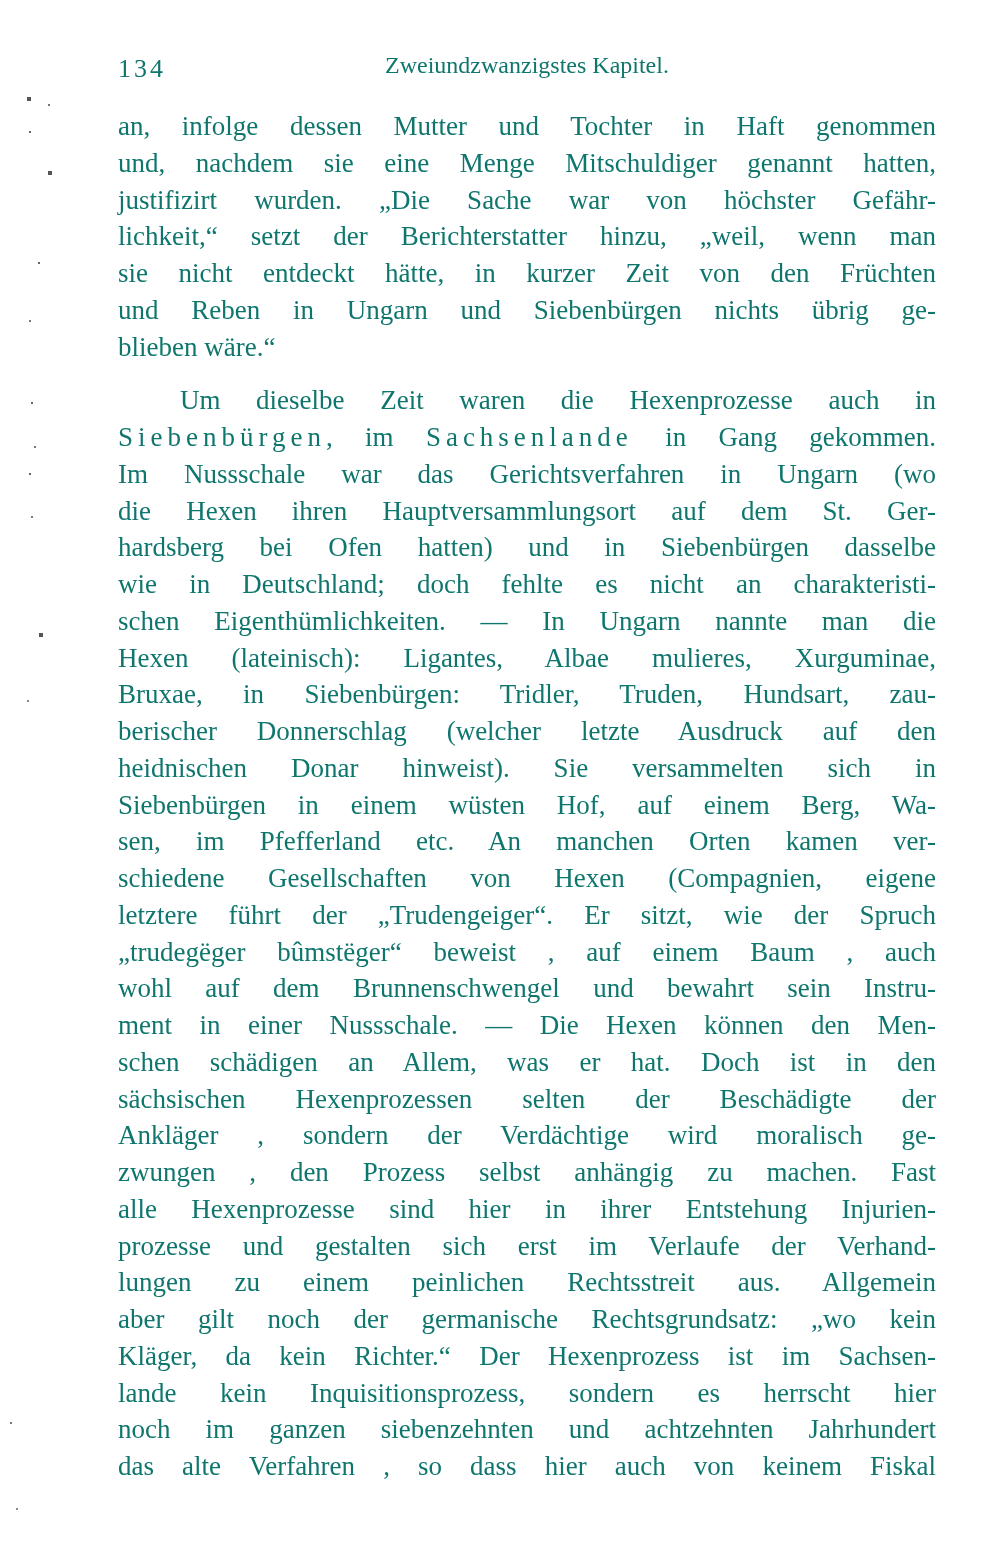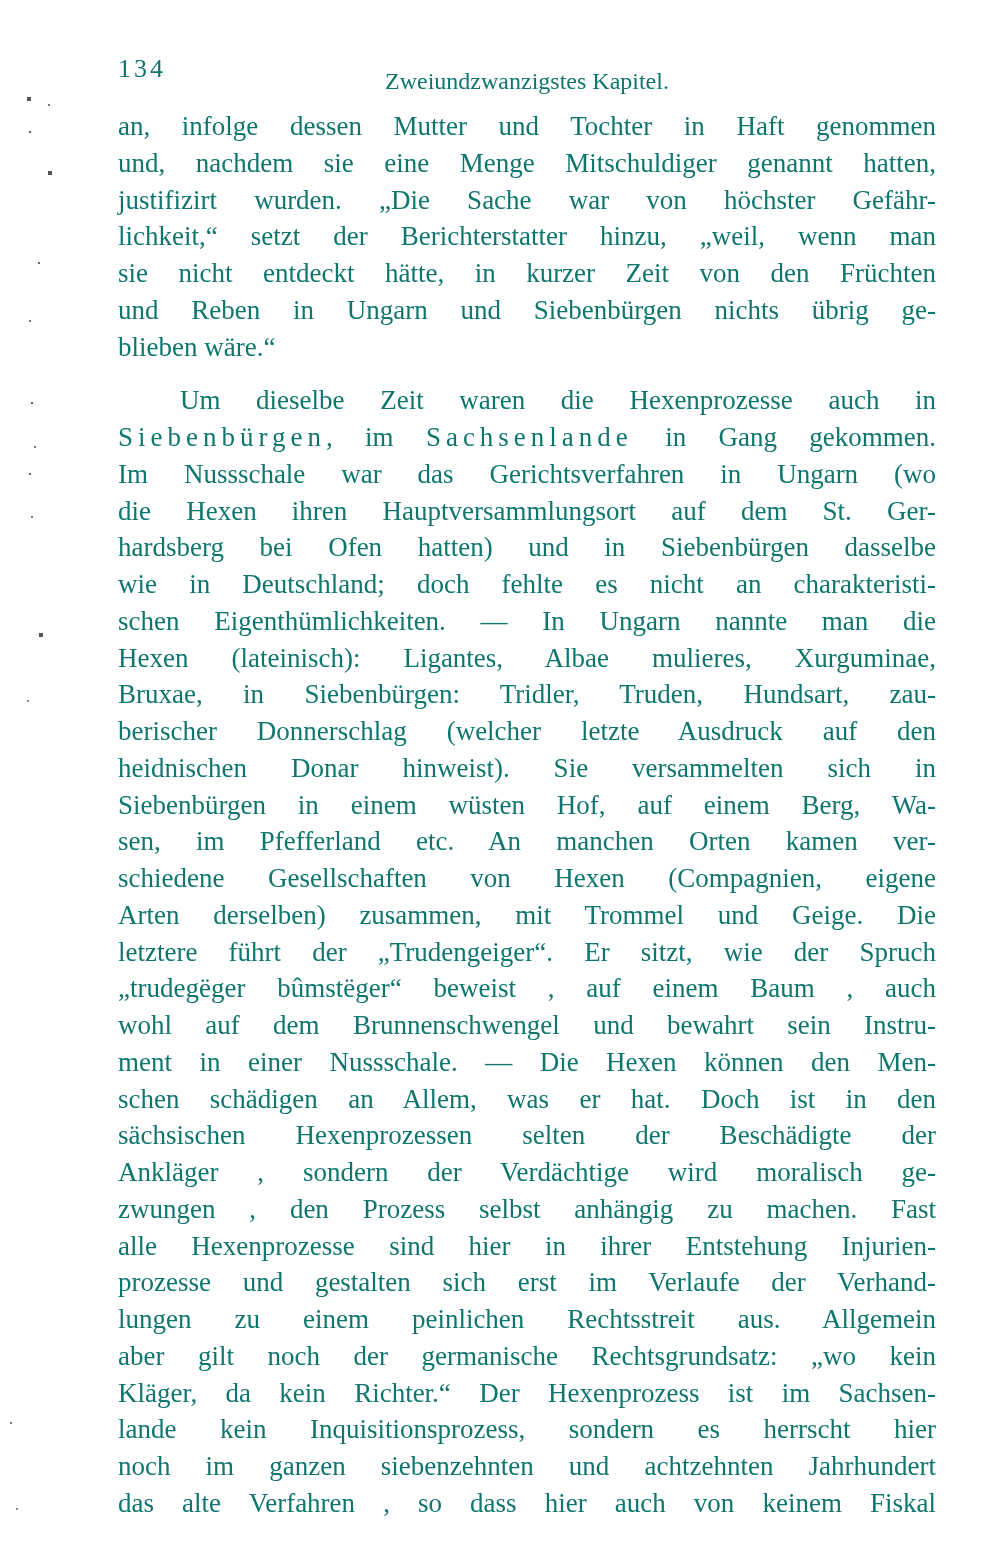--- a/index.html
+++ b/index.html
@@ -23,21 +23,20 @@
     font-size: 26px;
     letter-spacing: 3px;
   }
   .chapter-header {
     position: absolute;
     left: 118px;
     top: 52px;
     width: 818px;
     text-align: center;
     font-size: 24px;
-    margin-top: 16px;
   }
   .page-body {
     position: absolute;
     left: 118px;
     top: 108px;
     width: 818px;
     font-size: 27px;
     line-height: 36.75px;
   }
   .line {
@@ -96,21 +95,20 @@
       <div class="line">hardsberg bei Ofen hatten) und in Siebenbürgen dasselbe</div>
       <div class="line">wie in Deutschland; doch fehlte es nicht an charakteristi-</div>
       <div class="line">schen Eigenthümlichkeiten. — In Ungarn nannte man die</div>
       <div class="line">Hexen (lateinisch): Ligantes, Albae mulieres, Xurguminae,</div>
       <div class="line">Bruxae, in Siebenbürgen: Tridler, Truden, Hundsart, zau-</div>
       <div class="line">berischer Donnerschlag (welcher letzte Ausdruck auf den</div>
       <div class="line">heidnischen Donar hinweist). Sie versammelten sich in</div>
       <div class="line">Siebenbürgen in einem wüsten Hof, auf einem Berg, Wa-</div>
       <div class="line">sen, im Pfefferland etc. An manchen Orten kamen ver-</div>
       <div class="line">schiedene Gesellschaften von Hexen (Compagnien, eigene</div>
-      <div class="line">Arten derselben) zusammen, mit Trommel und Geige. Die</div>
       <div class="line">letztere führt der „Trudengeiger“. Er sitzt, wie der Spruch</div>
       <div class="line">„trudegëger bûmstëger“ beweist , auf einem Baum , auch</div>
       <div class="line">wohl auf dem Brunnenschwengel und bewahrt sein Instru-</div>
       <div class="line">ment in einer Nussschale. — Die Hexen können den Men-</div>
       <div class="line">schen schädigen an Allem, was er hat. Doch ist in den</div>
       <div class="line">sächsischen Hexenprozessen selten der Beschädigte der</div>
       <div class="line">Ankläger , sondern der Verdächtige wird moralisch ge-</div>
       <div class="line">zwungen , den Prozess selbst anhängig zu machen. Fast</div>
       <div class="line">alle Hexenprozesse sind hier in ihrer Entstehung Injurien-</div>
       <div class="line">prozesse und gestalten sich erst im Verlaufe der Verhand-</div>

